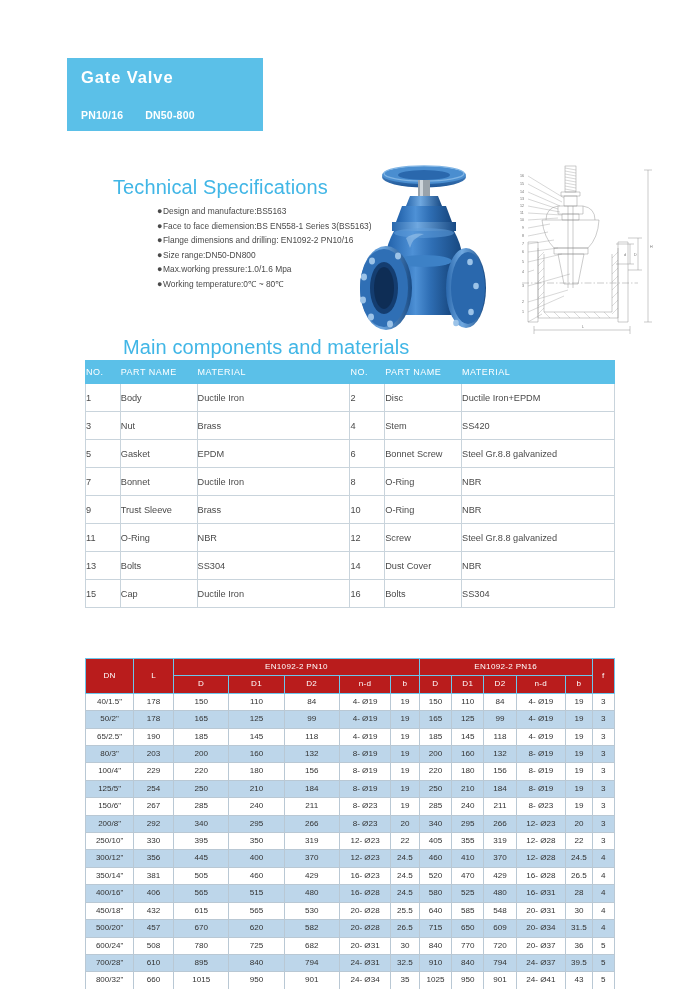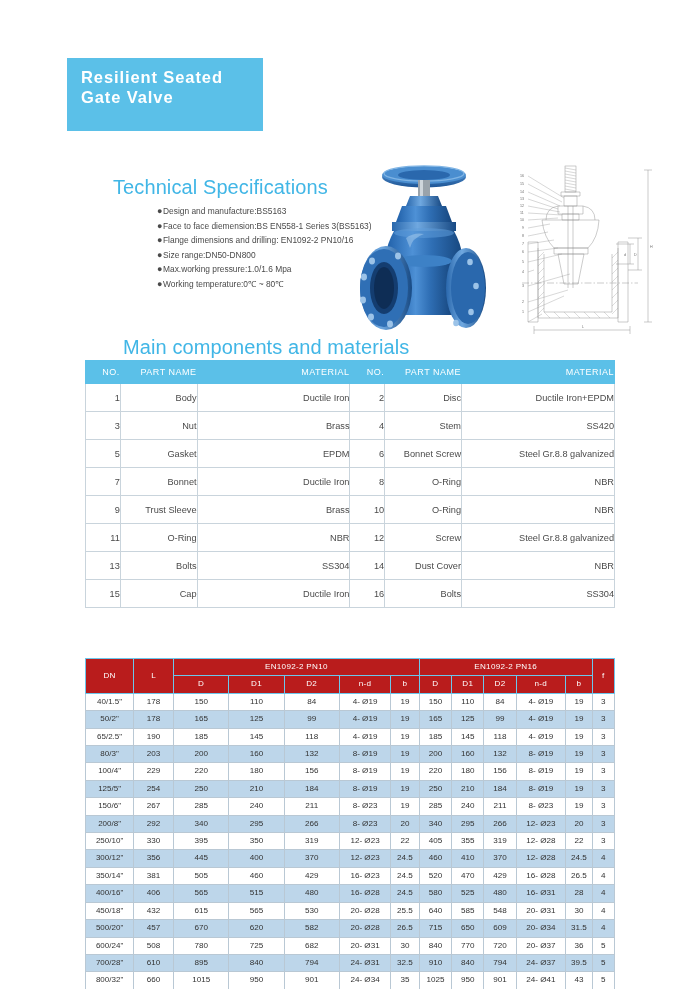--- a/index.html
+++ b/index.html
@@ -53,21 +53,21 @@
   
   .valve-photo{position:absolute;left:344px;top:160px;width:160px;height:172px;}
 
   
   .valve-draw{position:absolute;left:498px;top:162px;width:158px;height:172px;}
 
   
   table{border-collapse:collapse;position:absolute;}
   .tbl-comp{left:85px;top:360px;width:530px;}
   .tbl-comp th,.tbl-comp td{
-    border:1px solid #c9d4dc;font-size:9.2px;text-align:right;
+    border:1px solid #c9d4dc;font-size:9.2px;text-align:left;
     height:27px;padding:0;font-weight:normal;color:#4a4a4a;
   }
   .tbl-comp th{
     background:#5bc0e8;color:#ffffff;font-size:9px;letter-spacing:.5px;
     height:22px;border:1px solid #5bc0e8;
   }
   .tbl-comp td{background:#fff;}
   .c-no{width:38px;}
   .c-part{width:88px;}
   .c-mat{width:179px;}
@@ -97,21 +97,20 @@
   .w-nd_b{width:50px;}
   .w-b_b{width:26px;}
   .w-f{width:22px;}
 </style>
 </head>
 <body>
 
 <div class="page">
 
   <div class="title-block">
-    <div class="title-line">Resilient Seated</div>
     <div class="title-line">Gate Valve</div>
     <div class="title-sub"><span>PN10/16</span><span class="gap"></span><span>DN50-800</span></div>
   </div>
 
 
   <div class="sec-h" id="sec-tech">Technical Specifications</div>
   <div class="spec-list">
     <div class="spec-item"><span class="bullet">●</span><span>Design and manufacture:BS5163</span></div>
     <div class="spec-item"><span class="bullet">●</span><span>Face to face diemension:BS EN558-1 Series 3(BS5163)</span></div>
     <div class="spec-item"><span class="bullet">●</span><span>Flange dimensions and drilling: EN1092-2 PN10/16</span></div>

